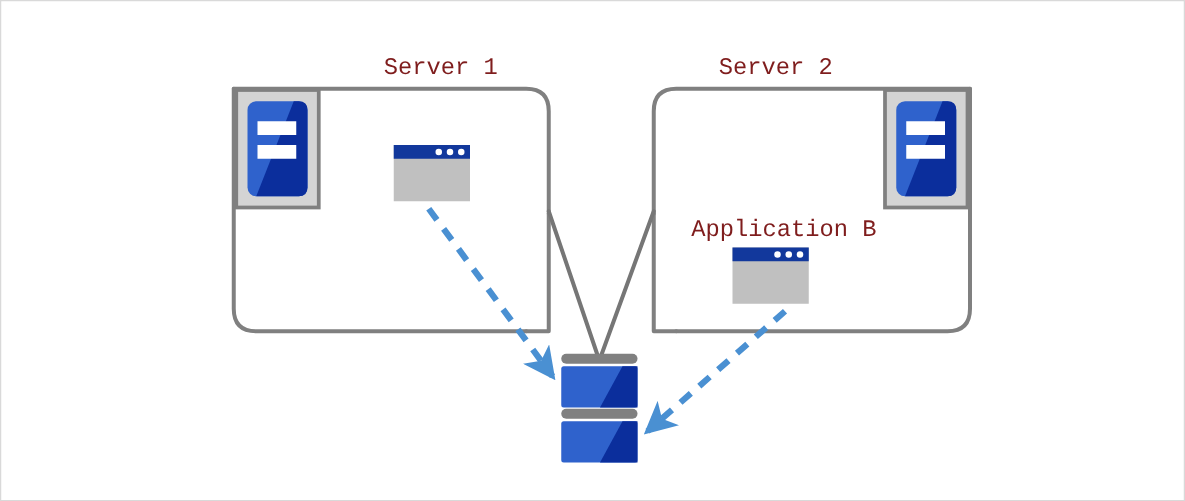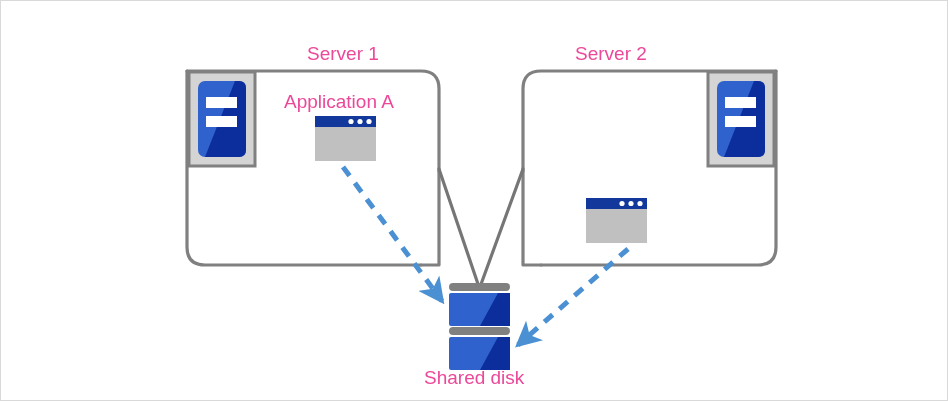--- a/index.html
+++ b/index.html
@@ -21,23 +21,23 @@
   }
   #diagram-svg {
     position: absolute;
     left: 0;
     top: 0;
     width: 948px;
     height: 401px;
   }
   .diag-label {
     position: absolute;
-    color: #ec4899;
+    color: #7f1d1d;
     white-space: nowrap;
-    font-family: Liberation Sans, sans-serif;
+    font-family: Liberation Mono, monospace;
   }
   .title-label {
     font-size: 19px;
   }
   .app-label {
     font-size: 19px;
   }
   .disk-label {
     font-size: 19px;
   }
@@ -133,18 +133,17 @@
 
     <g>
       <line x1="627" y1="248" x2="517" y2="344" stroke="#4a90d2" stroke-width="5" stroke-dasharray="11 9" stroke-linecap="butt" marker-end="url(#blue-arrowhead)"></line>
     </g>
   </svg>
 
   <div class="diag-label title-label" id="server1-title">Server 1</div>
 
   <div class="diag-label title-label" id="server2-title">Server 2</div>
 
-  <div class="diag-label app-label" id="app-a-label">Application A</div>
 
+  <div class="diag-label app-label" id="app-b-label">Application B</div>
 
-  <div class="diag-label disk-label" id="shared-disk-label">Shared disk</div>
 
 </div>
 
 </body></html>

